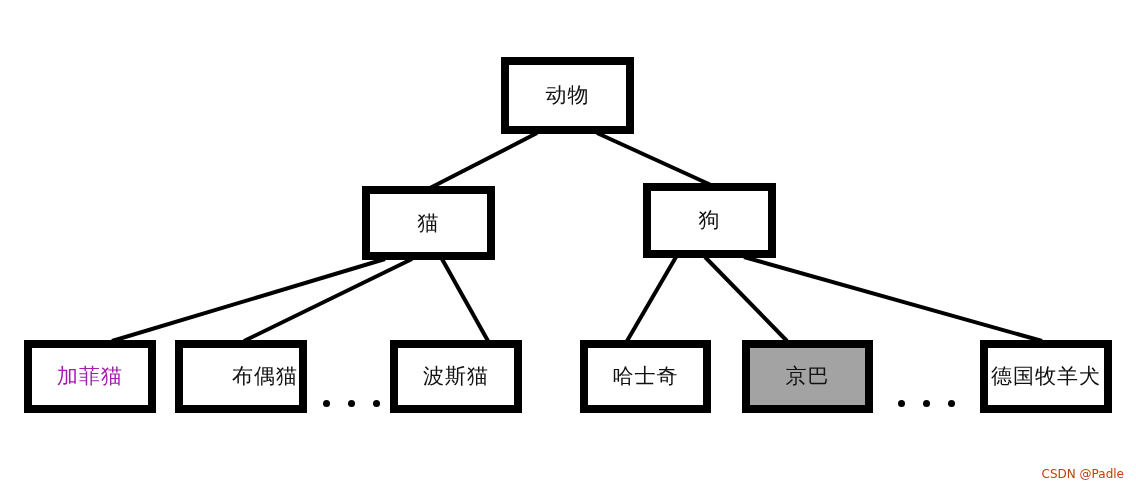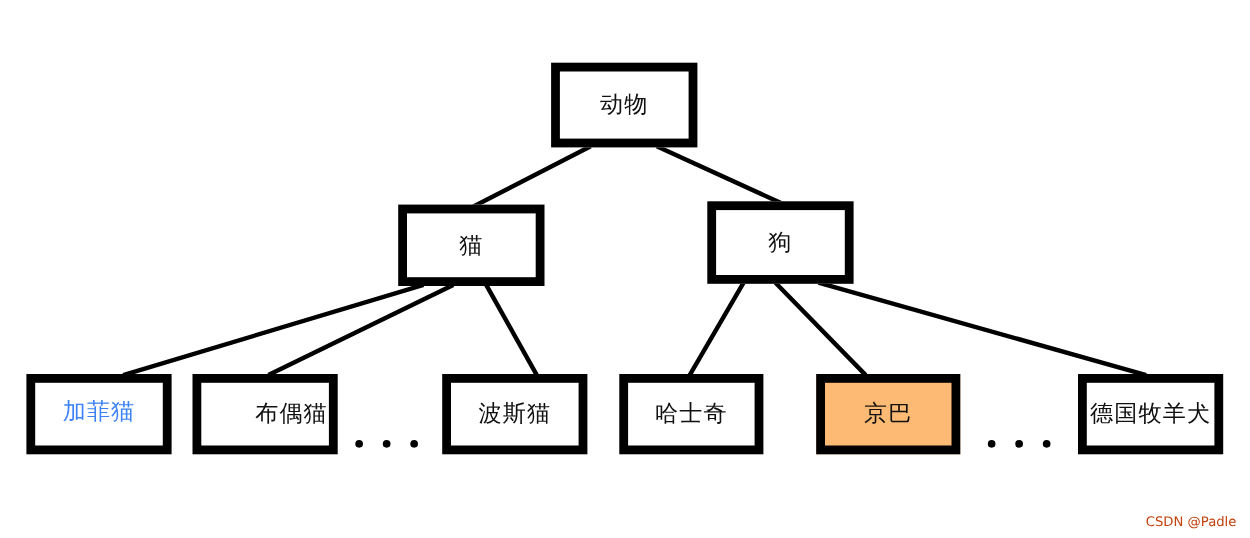--- a/index.html
+++ b/index.html
@@ -95,32 +95,32 @@
       <div class="node level-1" style="left: 501px; top: 57px; width: 133px; height: 77px; border-color: rgb(0, 0, 0); background: rgb(255, 255, 255);">
         <span class="node-label" style="color: rgb(17, 17, 17);">动物</span>
       </div>
       <div class="node level-2" style="left: 362px; top: 186px; width: 133px; height: 74px; border-color: rgb(0, 0, 0); background: rgb(255, 255, 255);">
         <span class="node-label" style="color: rgb(17, 17, 17);">猫</span>
       </div>
       <div class="node level-2" style="left: 643px; top: 183px; width: 133px; height: 75px; border-color: rgb(0, 0, 0); background: rgb(255, 255, 255);">
         <span class="node-label" style="color: rgb(17, 17, 17);">狗</span>
       </div>
       <div class="node level-3" style="left: 24px; top: 340px; width: 132px; height: 73px; border-color: rgb(0, 0, 0); background: rgb(255, 255, 255);">
-        <span class="node-label" style="color: #3b82f6; font-family: Liberation Mono, monospace;">加菲猫</span>
+        <span class="node-label" style="color: #a21caf;">加菲猫</span>
       </div>
       <div class="node level-3" style="left: 175px; top: 340px; width: 132px; height: 73px; border-color: rgb(0, 0, 0); background: rgb(255, 255, 255); padding-left: 48px;">
         <span class="node-label" style="color: rgb(17, 17, 17);">布偶猫</span>
       </div>
-      <div class="node level-3" style="left: 402px; top: 340px; width: 132px; height: 73px; border-color: rgb(0, 0, 0); background: rgb(255, 255, 255); justify-content: center;">
+      <div class="node level-3" style="left: 390px; top: 340px; width: 132px; height: 73px; border-color: rgb(0, 0, 0); background: rgb(255, 255, 255); justify-content: center;">
         <span class="node-label" style="color: rgb(17, 17, 17);">波斯猫</span>
       </div>
-      <div class="node level-3" style="left: 563px; top: 340px; width: 131px; height: 73px; border-color: rgb(0, 0, 0); background: rgb(255, 255, 255);">
+      <div class="node level-3" style="left: 580px; top: 340px; width: 131px; height: 73px; border-color: rgb(0, 0, 0); background: rgb(255, 255, 255);">
         <span class="node-label" style="color: rgb(17, 17, 17);">哈士奇</span>
       </div>
-      <div class="node level-3" style="left: 742px; top: 340px; width: 131px; height: 73px; border-color: rgb(0, 0, 0); background: #fdba74;">
+      <div class="node level-3" style="left: 742px; top: 340px; width: 131px; height: 73px; border-color: rgb(0, 0, 0); background: #a3a3a3;">
         <span class="node-label" style="color: rgb(17, 17, 17);">京巴</span>
       </div>
       <div class="node level-3" style="left: 980px; top: 340px; width: 132px; height: 73px; border-color: rgb(0, 0, 0); background: rgb(255, 255, 255);">
         <span class="node-label" style="color: rgb(17, 17, 17);">德国牧羊犬</span>
       </div>
     </div>
 
   <div id="ellipsis-layer">
       <div class="ellipsis" style="left: 323px; top: 400px;">
         <span class="dot" style="background: rgb(0, 0, 0);"></span>

